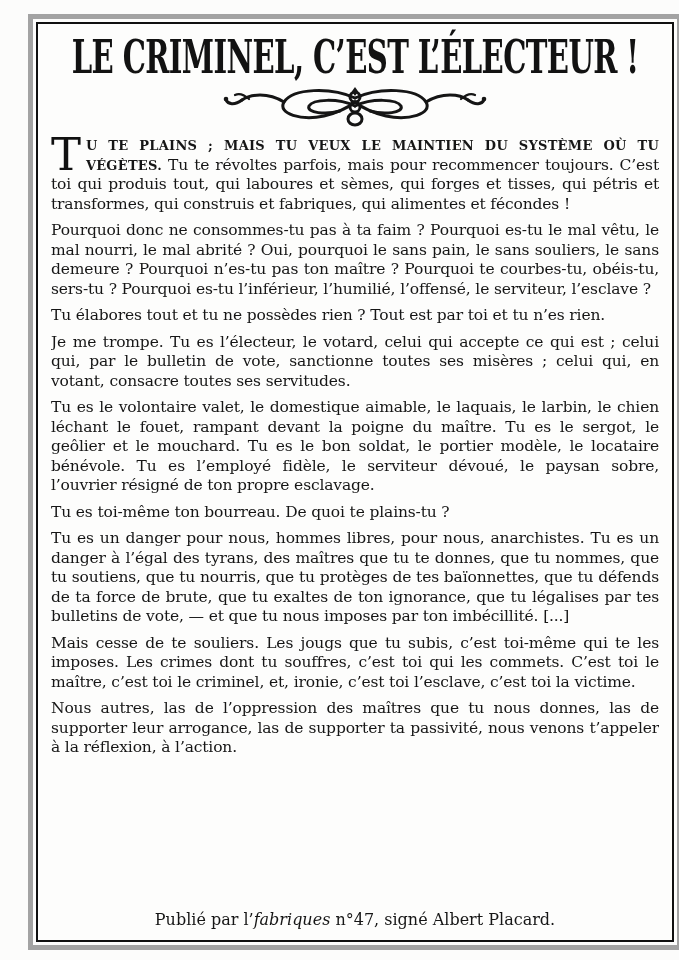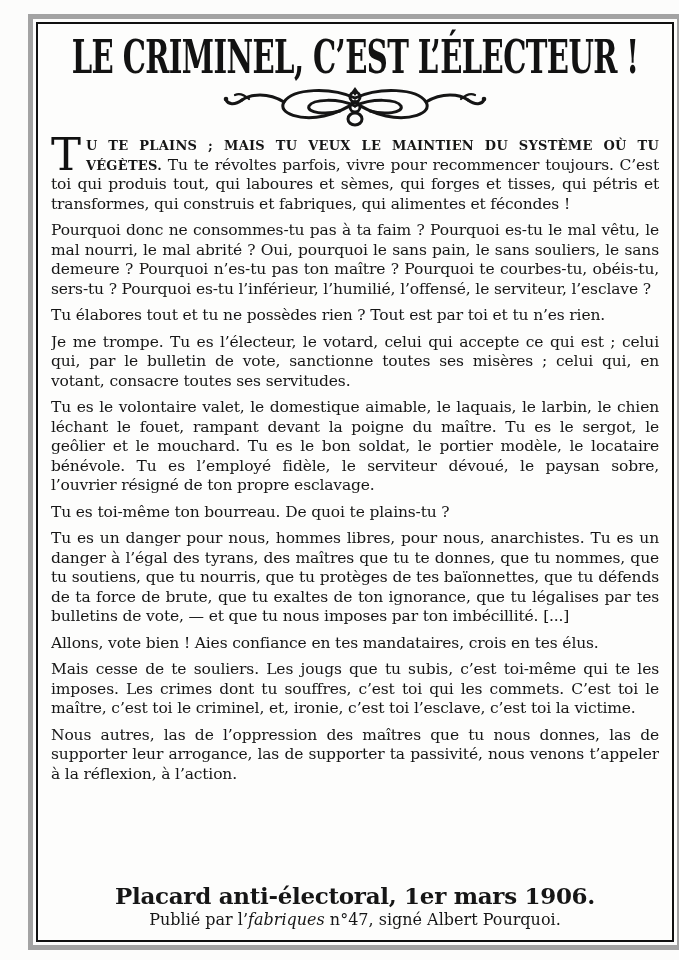--- a/index.html
+++ b/index.html
@@ -125,33 +125,31 @@
             <ellipse cx="136" cy="34" rx="7" ry="6"></ellipse>
             <path d="M136,2 l3.2,4.5 -3.2,4.5 -3.2,-4.5 z" fill="#151515" stroke="none" stroke-width="0"></path>
           </g>
         </svg>
       </div>
 
       <div class="doc-body">
         <p class="para">
           <span class="dropcap">T</span>
           <span class="lead-smallcaps">U TE PLAINS ; MAIS TU VEUX LE MAINTIEN DU SYSTÈME OÙ TU VÉGÈTES.</span>
-          <span>Tu te révoltes parfois, vivre pour recommencer toujours. C’est toi qui produis tout, qui laboures et sèmes, qui forges et tisses, qui pétris et transformes, qui construis et fabriques, qui alimentes et fécondes !</span>
+          <span>Tu te révoltes parfois, mais pour recommencer toujours. C’est toi qui produis tout, qui laboures et sèmes, qui forges et tisses, qui pétris et transformes, qui construis et fabriques, qui alimentes et fécondes !</span>
         </p>
         <p class="para">Pourquoi donc ne consommes-tu pas à ta faim ? Pourquoi es-tu le mal vêtu, le mal nourri, le mal abrité ? Oui, pourquoi le sans pain, le sans souliers, le sans demeure ? Pourquoi n’es-tu pas ton maître ? Pourquoi te courbes-tu, obéis-tu, sers-tu ? Pourquoi es-tu l’inférieur, l’humilié, l’offensé, le serviteur, l’esclave ?</p>
         <p class="para">Tu élabores tout et tu ne possèdes rien ? Tout est par toi et tu n’es rien.</p>
         <p class="para">Je me trompe. Tu es l’électeur, le votard, celui qui accepte ce qui est ; celui qui, par le bulletin de vote, sanctionne toutes ses misères ; celui qui, en votant, consacre toutes ses servitudes.</p>
         <p class="para">Tu es le volontaire valet, le domestique aimable, le laquais, le larbin, le chien léchant le fouet, rampant devant la poigne du maître. Tu es le sergot, le geôlier et le mouchard. Tu es le bon soldat, le portier modèle, le locataire bénévole. Tu es l’employé fidèle, le serviteur dévoué, le paysan sobre, l’ouvrier résigné de ton propre esclavage.</p>
         <p class="para">Tu es toi-même ton bourreau. De quoi te plains-tu ?</p>
         <p class="para">Tu es un danger pour nous, hommes libres, pour nous, anarchistes. Tu es un danger à l’égal des tyrans, des maîtres que tu te donnes, que tu nommes, que tu soutiens, que tu nourris, que tu protèges de tes baïonnettes, que tu défends de ta force de brute, que tu exaltes de ton ignorance, que tu légalises par tes bulletins de vote, — et que tu nous imposes par ton imbécillité. [...]</p>
-        <p class="para">Allons, vote bien ! Aies confiance en tes mandataires, crois en tes élus.</p>
         <p class="para">Mais cesse de te souliers. Les jougs que tu subis, c’est toi-même qui te les imposes. Les crimes dont tu souffres, c’est toi qui les commets. C’est toi le maître, c’est toi le criminel, et, ironie, c’est toi l’esclave, c’est toi la victime.</p>
         <p class="para">Nous autres, las de l’oppression des maîtres que tu nous donnes, las de supporter leur arrogance, las de supporter ta passivité, nous venons t’appeler à la réflexion, à l’action.</p>
       </div>
 
       <div class="doc-footer">
-        <div class="footer-line1">Placard anti-électoral, 1er mars 1906.</div>
-        <div class="footer-line2"><span>Publié par l’</span><span class="ital">fabriques</span><span> n°47, signé Albert Pourquoi.</span></div>
+        <div class="footer-line2"><span>Publié par l’</span><span class="ital">fabriques</span><span> n°47, signé Albert Placard.</span></div>
       </div>
 
     </div>
   </div>
 </div>
 
 </body></html>

